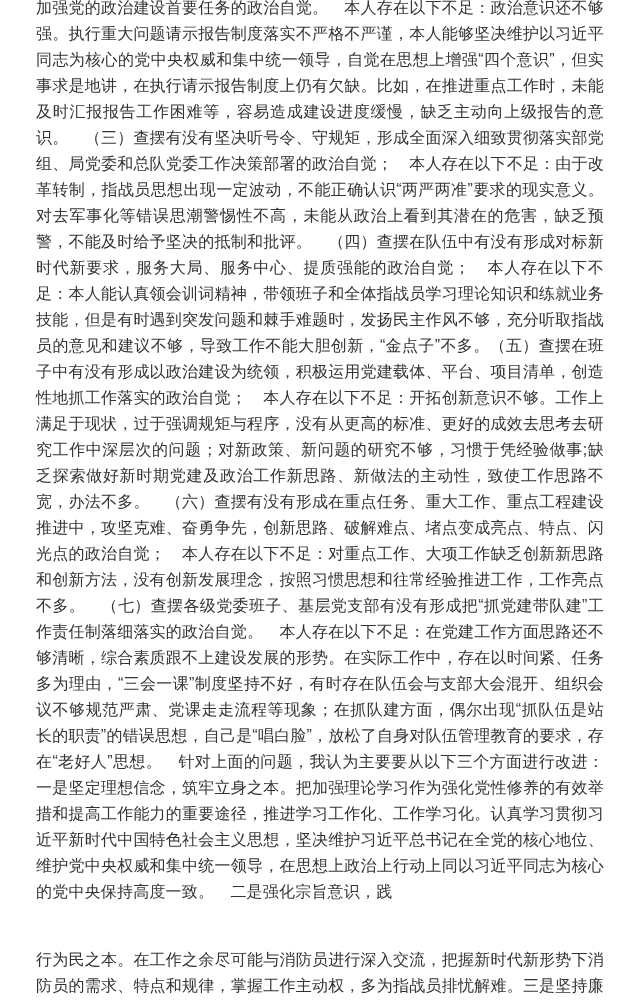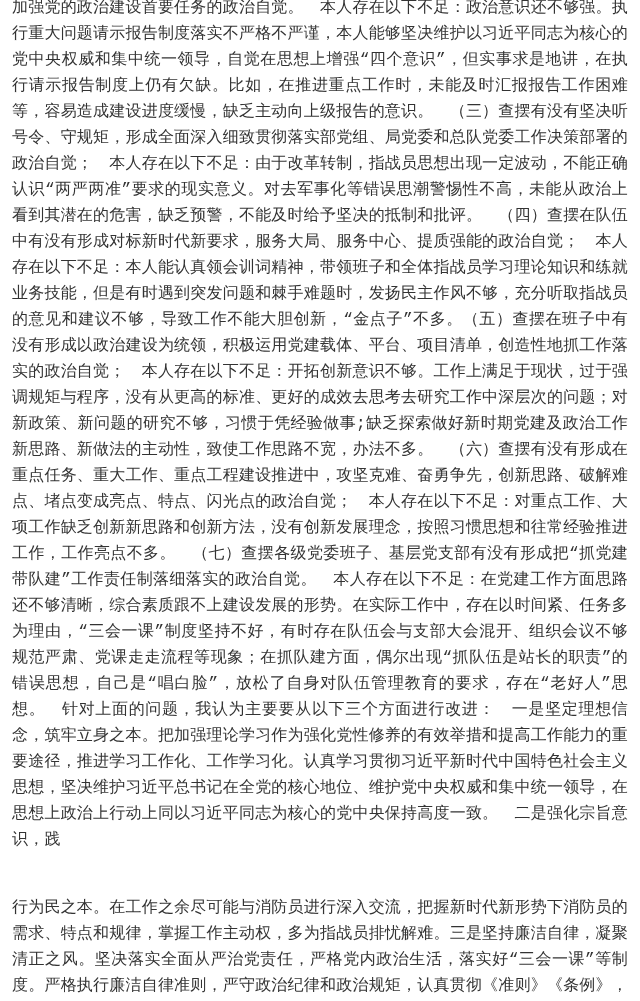--- a/index.html
+++ b/index.html
@@ -10,24 +10,23 @@
   body {
     width: 640px;
     height: 1001px;
     overflow: hidden;
     font-family: "Liberation Sans", "DejaVu Sans", sans-serif;
   }
   .page {
     box-sizing: border-box;
     width: 640px;
     height: 1001px;
-    padding: 0 12px;
+    padding: 0 36px;
     background: #ffffff;
     overflow: hidden;
-    font-family: Liberation Mono, monospace;
   }
   .para {
     margin: 0;
     font-size: 16px;
     line-height: 26px;
     color: #333333;
     text-align: justify;
     word-break: break-all;
     letter-spacing: 0.2px;
   }

